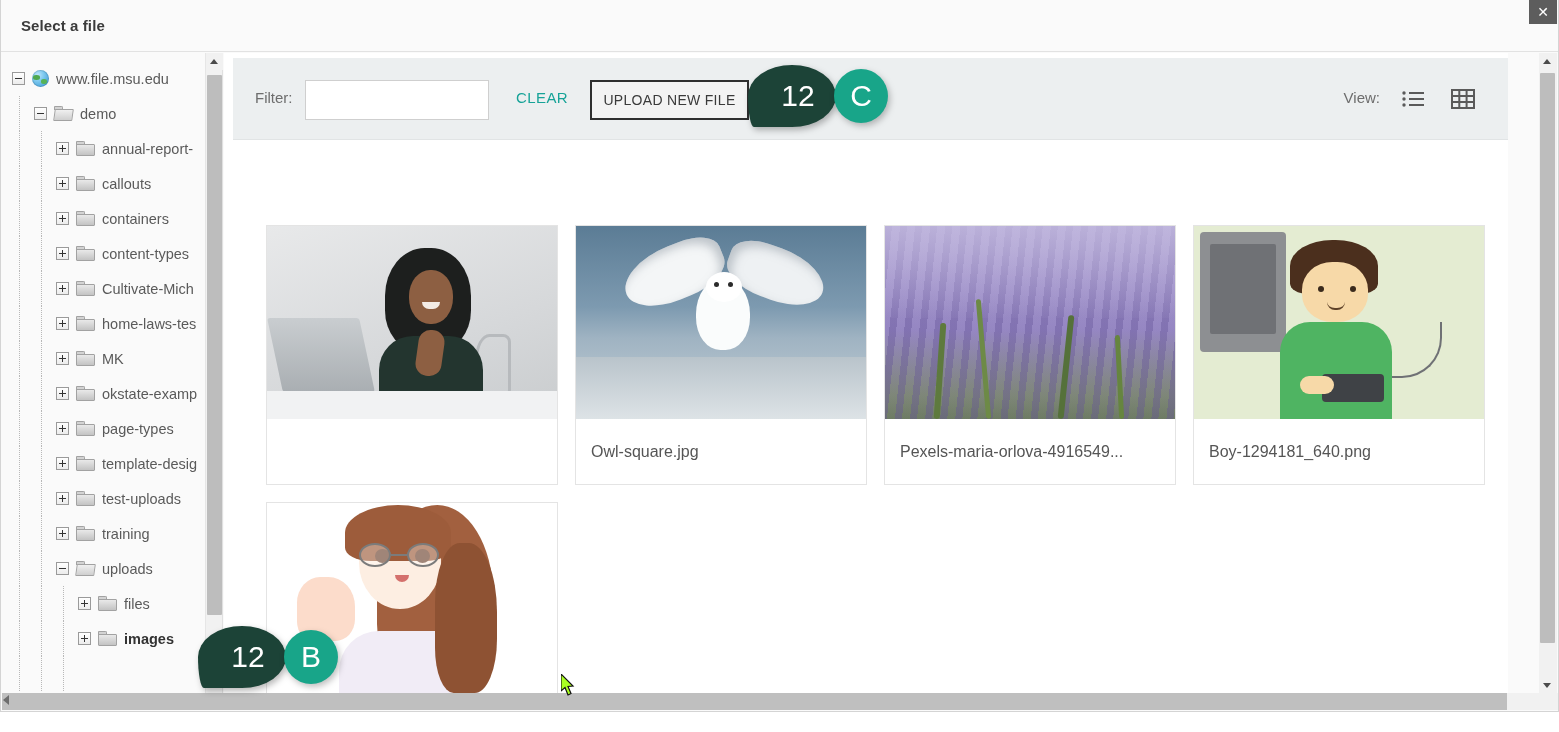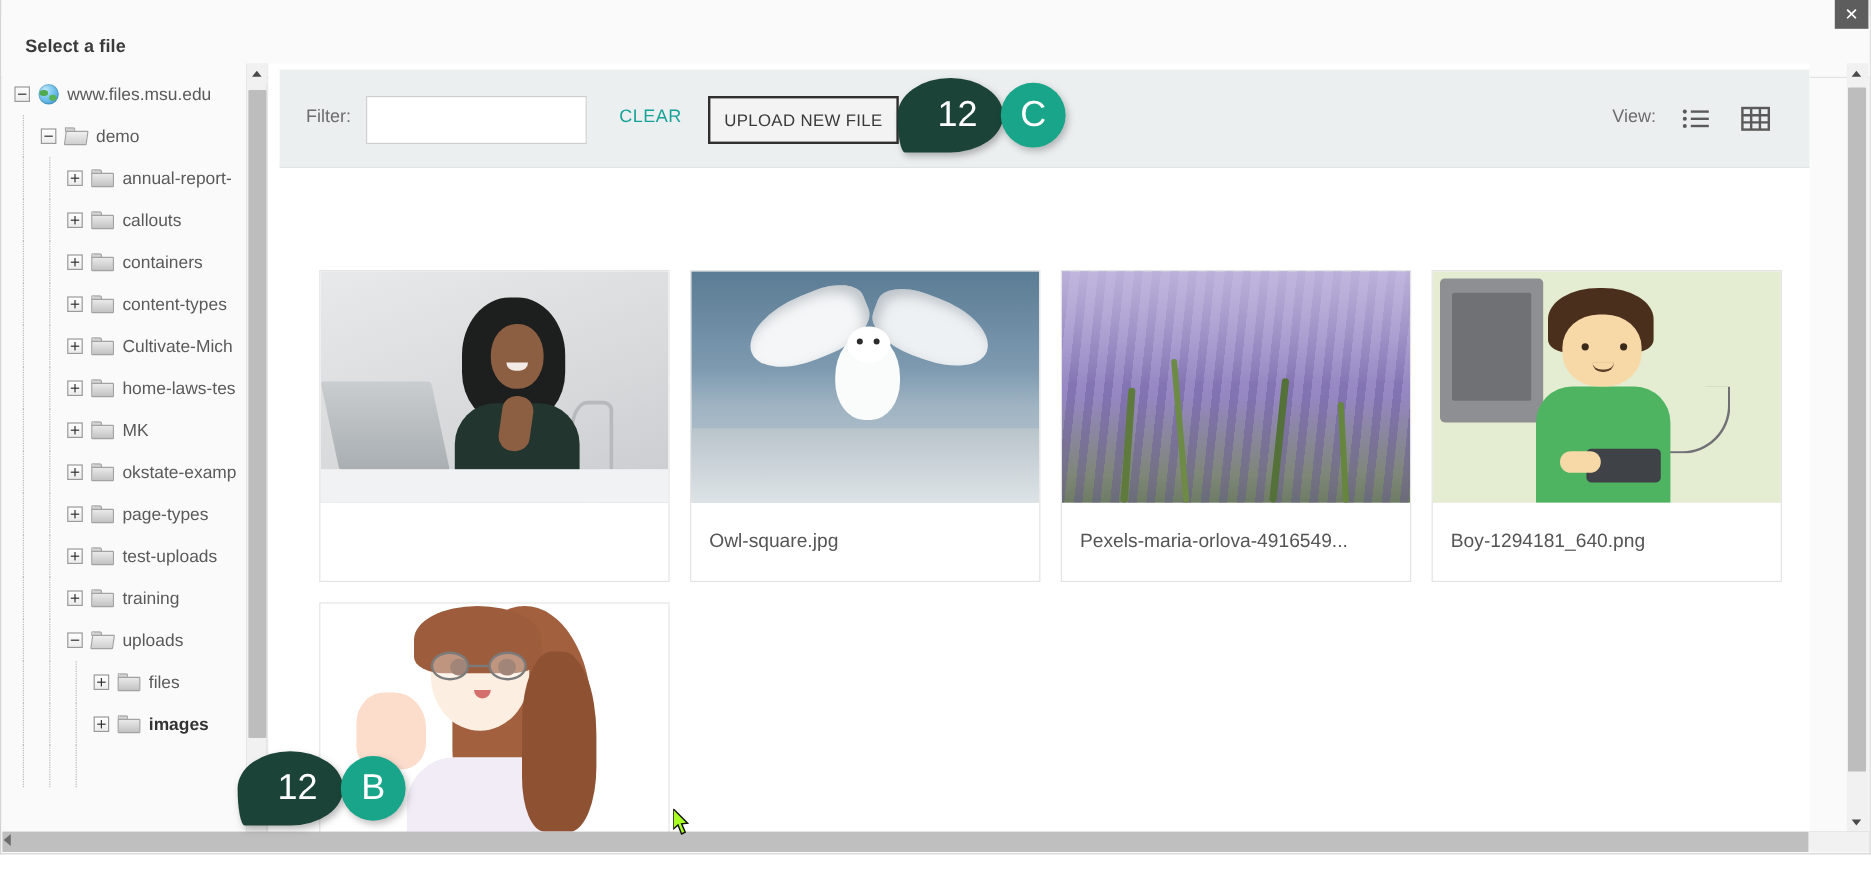--- a/index.html
+++ b/index.html
@@ -20,21 +20,21 @@
   .dialog {
     position: absolute;
     left: 0; top: 0;
     width: 1559px; height: 712px;
     background: #fafafa;
     border: 1px solid #d4d4d4;
     border-top: none;
     overflow: hidden;
   }
   .titlebar {
-    position: absolute; left: 0; top: 13px;
+    position: absolute; left: 0; top: 0;
     width: 1559px; height: 52px;
     background: #fafafa;
     border-bottom: 1px solid #e2e2e2;
   }
   .title-text {
     position: absolute; left: 20px; top: 17px;
     font-size: 15px; color: #3b3b3b; font-weight: bold;
     letter-spacing: .1px;
   }
   .close-btn {
@@ -401,21 +401,21 @@
 
     <div class="titlebar">
       <div class="title-text">Select a file</div>
     </div>
 
     <div class="tree-pane">
       <div class="tree-inner" id="tree-inner">
           <div class="tree-row" style="padding-left: 10px;">
             <div class="toggle"></div>
             <div class="globe"></div>
-            <span class="tree-label">www.files.msu.edu</span>
+            <span class="tree-label">www.file.msu.edu</span>
           </div>
           <div class="tree-row" style="padding-left: 32px;">
             <div class="guide" style="left: 17px;"></div>
             <div class="toggle"></div>
             <div class="folder open">
               <div class="tab"></div>
               <div class="body"></div>
             </div>
             <span class="tree-label">demo</span>
           </div>
@@ -501,20 +501,30 @@
           </div>
           <div class="tree-row" style="padding-left: 54px;">
             <div class="guide" style="left: 17px;"></div>
             <div class="guide" style="left: 39px;"></div>
             <div class="toggle plus"></div>
             <div class="folder">
               <div class="tab"></div>
               <div class="body"></div>
             </div>
             <span class="tree-label">page-types</span>
+          </div>
+          <div class="tree-row" style="padding-left: 54px;">
+            <div class="guide" style="left: 17px;"></div>
+            <div class="guide" style="left: 39px;"></div>
+            <div class="toggle plus"></div>
+            <div class="folder">
+              <div class="tab"></div>
+              <div class="body"></div>
+            </div>
+            <span class="tree-label">template-desig</span>
           </div>
           <div class="tree-row" style="padding-left: 54px;">
             <div class="guide" style="left: 17px;"></div>
             <div class="guide" style="left: 39px;"></div>
             <div class="toggle plus"></div>
             <div class="folder">
               <div class="tab"></div>
               <div class="body"></div>
             </div>
             <span class="tree-label">test-uploads</span>

